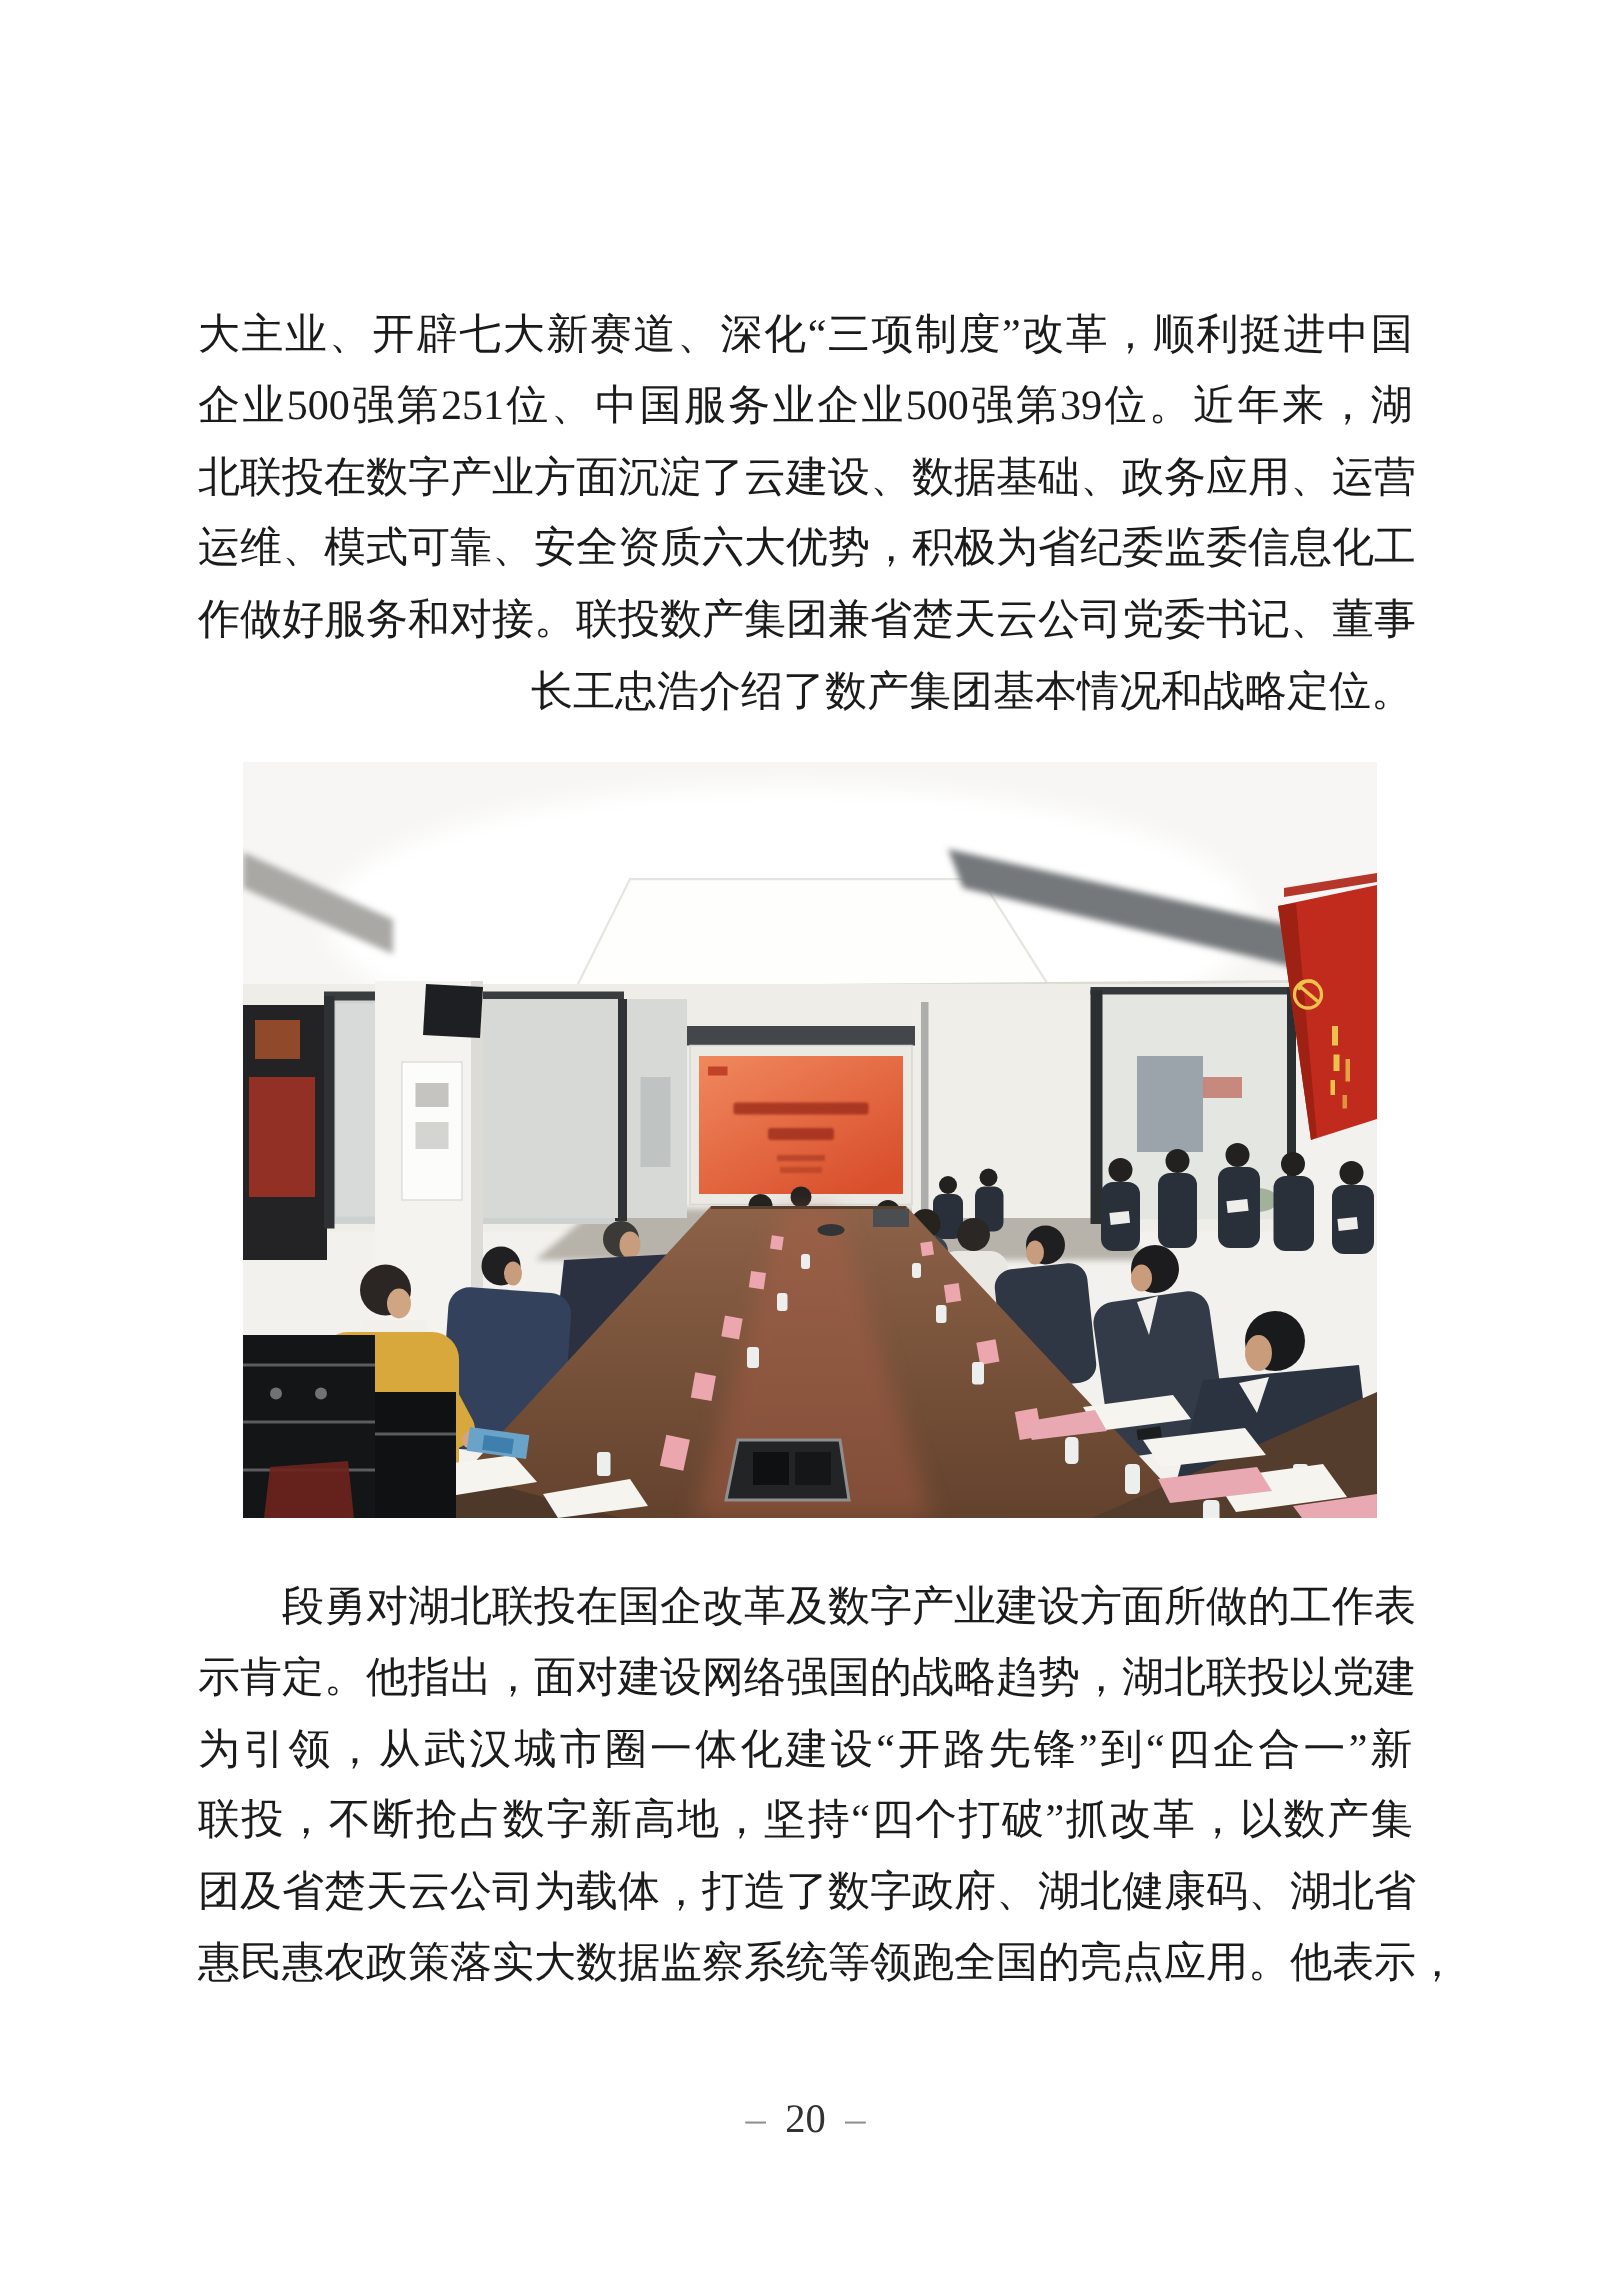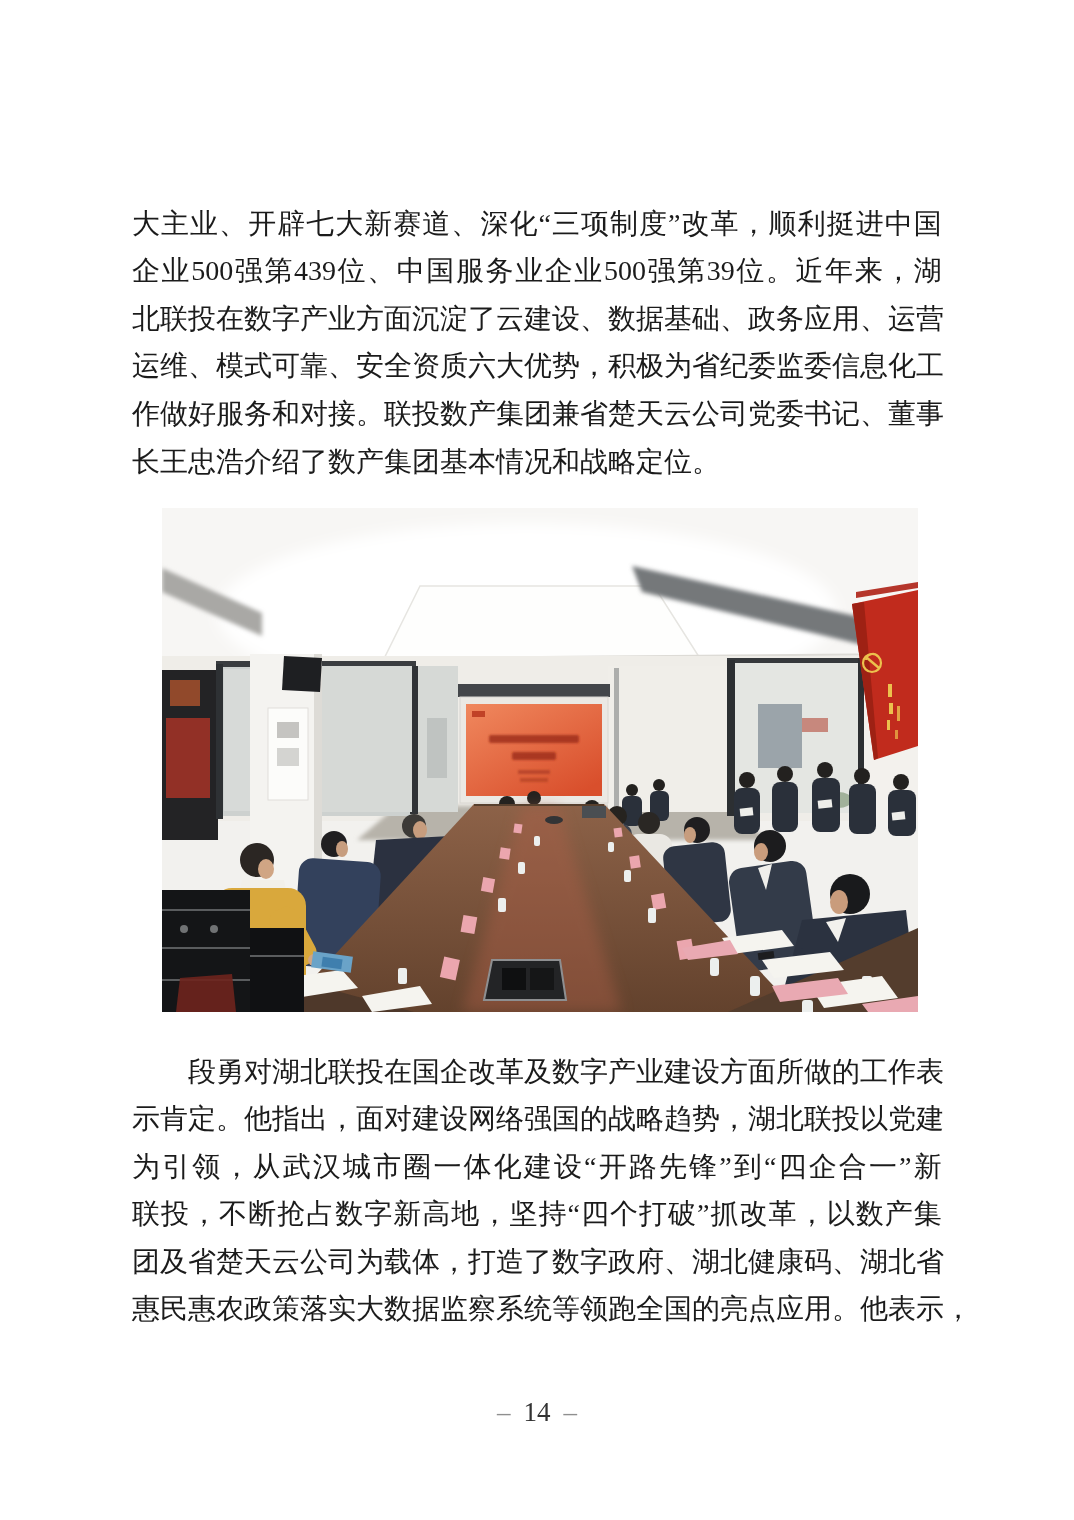--- a/index.html
+++ b/index.html
@@ -9,21 +9,21 @@
     font-family:"Liberation Serif","DejaVu Serif",serif;color:#1b1b1b;
   }
   .text-col{position:absolute;left:132px;width:810px;}
   #para1{top:200px;}
   #para2{top:1048px;}
   .line{
     height:47.5px;font-size:28px;
     display:flex;justify-content:space-between;align-items:center;
   }
   .line span{line-height:1;white-space:nowrap;}
-  .line.plain{display:block;line-height:47.5px;text-align:left;}
+  .line.plain{display:block;line-height:47.5px;text-align:right;}
   .line.indent::before{content:"";flex:0 0 56px;width:56px;}
   .photo{
     position:absolute;left:162px;top:508px;width:756px;height:504px;
     background:#f2f1ee;
   }
   .photo svg{display:block;width:756px;height:504px;}
   .footer{
     position:absolute;top:1392px;left:0;width:100%;
     text-align:center;font-size:27px;color:#333;line-height:40px;
   }
@@ -65,21 +65,21 @@
         <span>进</span>
         <span>中</span>
         <span>国</span>
       </div>
     <div class="line jline">
         <span>企</span>
         <span>业</span>
         <span>500</span>
         <span>强</span>
         <span>第</span>
-        <span>439</span>
+        <span>251</span>
         <span>位</span>
         <span>、</span>
         <span>中</span>
         <span>国</span>
         <span>服</span>
         <span>务</span>
         <span>业</span>
         <span>企</span>
         <span>业</span>
         <span>500</span>
@@ -635,16 +635,16 @@
         <span>用</span>
         <span>。</span>
         <span>他</span>
         <span>表</span>
         <span>示</span>
         <span>，</span>
       </div>
   </div>
 
   <div class="footer">
-    <span class="dash">–</span><span>14</span><span class="dash">–</span>
+    <span class="dash">–</span><span>20</span><span class="dash">–</span>
   </div>
 
 </div>
 
 </body></html>

